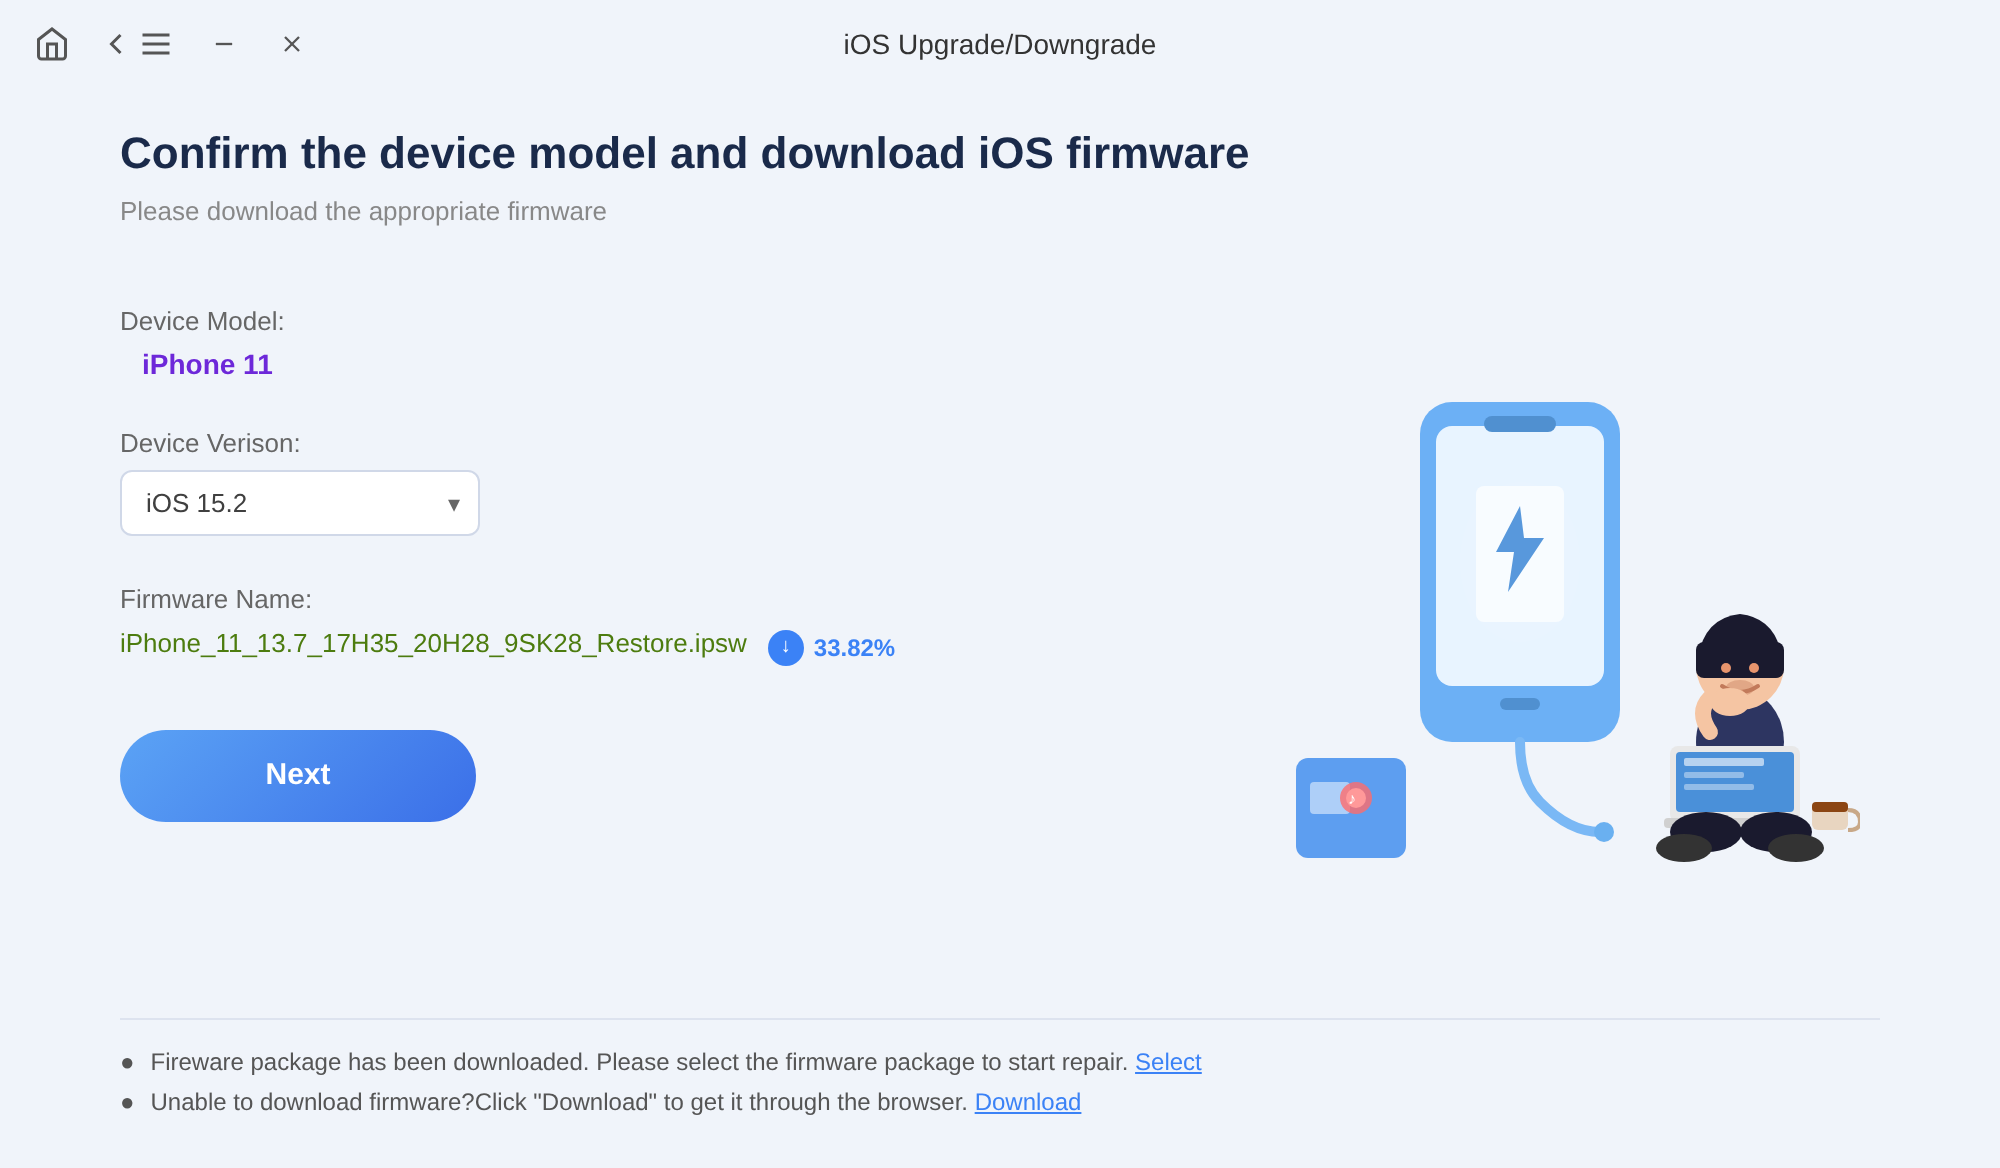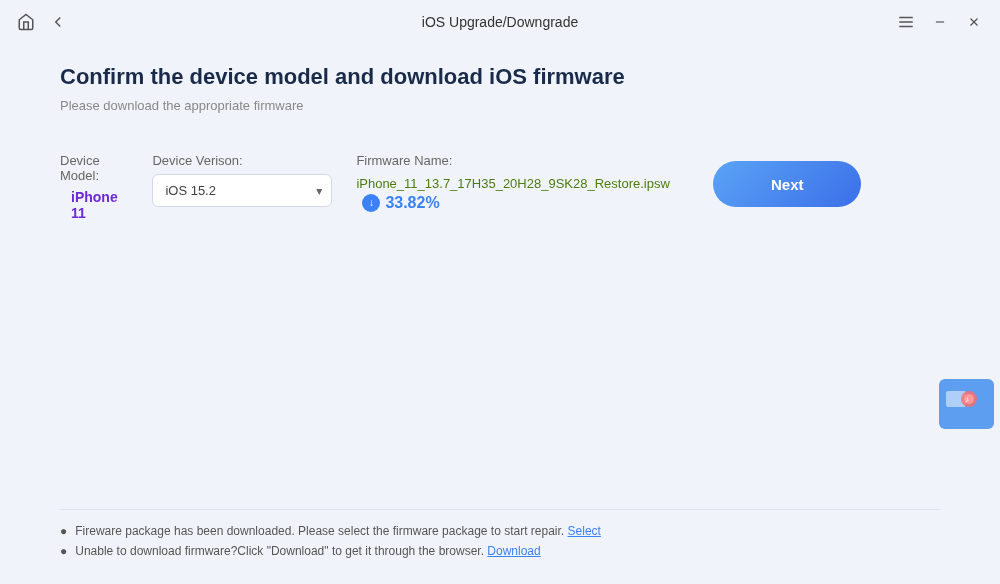--- a/index.html
+++ b/index.html
@@ -9,21 +9,21 @@
       width: 1000px;
       height: 584px;
       overflow: hidden;
       position: relative;
     }
 
     
     .titlebar {
       display: flex;
       align-items: center;
-      justify-content: space-between;
+      justify-content: flex-start;
       padding: 0 16px;
       height: 44px;
       background: #f0f4fa;
       position: relative;
     }
     .titlebar-left {
       display: flex;
       align-items: center;
       gap: 12px;
     }
@@ -77,20 +77,21 @@
     .content-area {
       display: flex;
       flex: 1;
       gap: 20px;
     }
 
     
     .form-section {
       flex: 1;
       display: flex;
+      flex-direction: column;
       gap: 24px;
       padding-top: 10px;
     }
 
     .field-group {
       display: flex;
       flex-direction: column;
       gap: 6px;
     }
     .field-label {
@@ -148,21 +149,21 @@
       border-radius: 50%;
       display: inline-flex;
       align-items: center;
       justify-content: center;
       color: white;
       font-size: 10px;
     }
     .progress-text {
       color: #3b82f6;
       font-weight: 600;
-      font-size: 16px;
+      font-size: 12px;
     }
 
     .next-btn {
       width: 178px;
       height: 46px;
       background: linear-gradient(135deg, #5ba3f5, #3b6fe8);
       border: none;
       border-radius: 24px;
       color: white;
       font-size: 15px;

